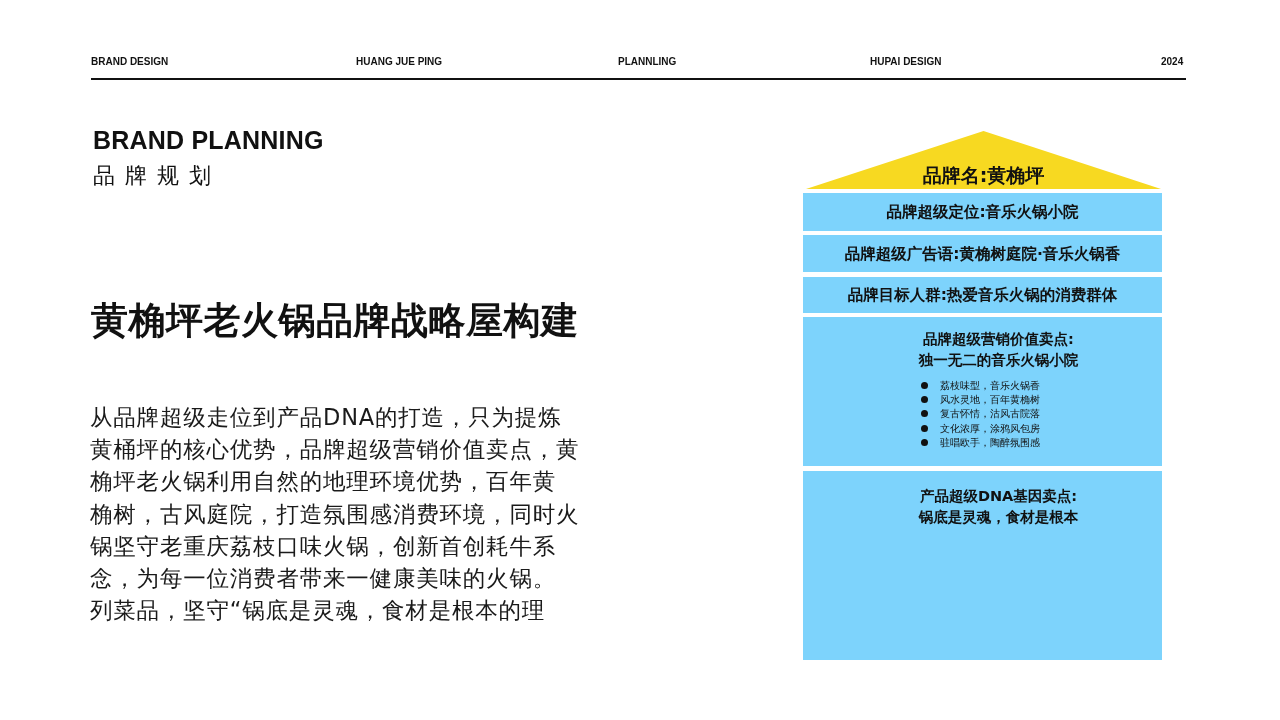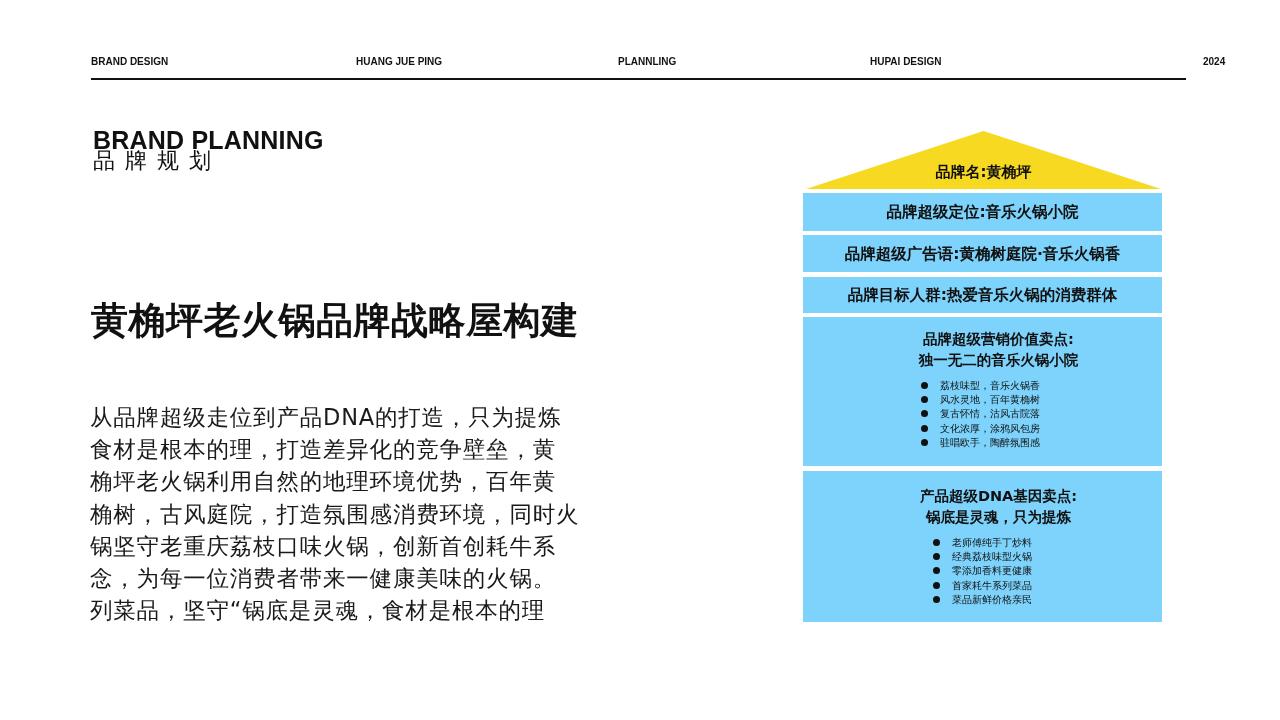--- a/index.html
+++ b/index.html
@@ -5,63 +5,63 @@
     html, body { margin: 0; padding: 0; }
     body {
       width: 1280px; height: 720px; background: #ffffff; position: relative; overflow: hidden;
       font-family: "DejaVu Sans", "Liberation Sans", sans-serif; color: #111111;
     }
     .topbar { position: absolute; left: 91px; top: 56px; width: 1095px; height: 14px; }
     .topbar span { position: absolute; top: 0; font-size: 10px; font-weight: bold; letter-spacing: 0; color: #111; white-space: nowrap; font-family: "Liberation Sans", sans-serif; }
     .topline { position: absolute; left: 91px; top: 78px; width: 1095px; height: 2px; background: #111; }
 
     .brand-en { position: absolute; left: 93px; top: 126px; font-size: 25px; font-weight: bold; font-family: "Liberation Sans", sans-serif; color: #111; letter-spacing: 0.2px; }
-    .brand-cn { position: absolute; left: 93px; top: 146px; font-size: 22px; color: #111; letter-spacing: 10px; }
+    .brand-cn { position: absolute; left: 93px; top: 161px; font-size: 22px; color: #111; letter-spacing: 10px; }
 
     .main-title { position: absolute; left: 91px; top: 296px; font-size: 37px; font-weight: bold; color: #111; white-space: nowrap; letter-spacing: 0.5px; }
 
     .body-text { position: absolute; left: 90px; top: 381px; width: 520px; font-size: 22.5px; line-height: 32.2px; color: #1a1a1a; letter-spacing: 0.8px; margin-top: 20px; }
     .body-text .ln { display: block; white-space: nowrap; }
 
     
     .roof { position: absolute; left: 806px; top: 131px; width: 355px; height: 58px; }
-    .roof-label { position: absolute; left: 806px; top: 163px; width: 355px; text-align: center; font-size: 15px; font-weight: bold; color: #111; }
+    .roof-label { position: absolute; left: 806px; top: 163px; width: 355px; text-align: center; font-size: 19px; font-weight: bold; color: #111; }
     .blk { position: absolute; left: 803px; width: 359px; background: #7dd3fc; text-align: center; color: #111; font-weight: bold; box-sizing: border-box; }
     .blk .t { font-size: 15.5px; }
     .b1 { top: 193px; height: 38px; line-height: 38px; }
     .b2 { top: 235px; height: 37px; line-height: 37px; }
     .b3 { top: 277px; height: 36px; line-height: 36px; }
     .b4 { top: 317px; height: 149px; padding-top: 12px; }
-    .b5 { top: 471px; height: 151px; padding-top: 15px; }
+    .b5 { top: 471px; height: 189px; padding-top: 15px; }
     .big .h { display: block; font-size: 14.5px; line-height: 21px; padding-left: 32px; }
     .big ul { list-style: none; margin: 8px 0 0 0; padding: 0; display: inline-block; text-align: left; }
     .big li { font-size: 10px; line-height: 14.2px; font-weight: normal; white-space: nowrap; }
     .big li .dot { display: inline-block; width: 7px; height: 7px; border-radius: 50%; background: #111; margin-right: 12px; vertical-align: 0px; }
     .b4 ul { margin-left: -4px; }
   </style>
 </head>
 <body>
 
 <div class="topbar">
   <span style="left:0px">BRAND DESIGN</span>
   <span style="left:265px">HUANG JUE PING</span>
   <span style="left:527px">PLANNLING</span>
   <span style="left:779px">HUPAI DESIGN</span>
-  <span style="left:1112px">2024</span>
+  <span style="left:1070px">2024</span>
 </div>
 <div class="topline"></div>
 
 <div class="brand-en">BRAND PLANNING</div>
 <div class="brand-cn">品牌规划</div>
 
 <div class="main-title">黄桷坪老火锅品牌战略屋构建</div>
 
 <div class="body-text">
   <span class="ln">从品牌超级走位到产品DNA的打造，只为提炼</span>
-  <span class="ln">食材是根本的理，打造差异化的竞争壁垒，黄</span>
+  <span class="ln">黄桶坪的核心优势，品牌超级营销价值卖点，黄</span>
   <span class="ln">桷坪老火锅利用自然的地理环境优势，百年黄</span>
   <span class="ln">桷树，古风庭院，打造氛围感消费环境，同时火</span>
   <span class="ln">锅坚守老重庆荔枝口味火锅，创新首创耗牛系</span>
   <span class="ln">念，为每一位消费者带来一健康美味的火锅。</span>
   <span class="ln">列菜品，坚守“锅底是灵魂，食材是根本的理</span>
 </div>
 
 <svg class="roof" viewBox="0 0 355 58" preserveAspectRatio="none">
   <polygon points="177.5,0 355,58 0,58" fill="#F7D921"></polygon>
 </svg>
@@ -84,21 +84,14 @@
     <li><span class="dot"></span><span>荔枝味型，音乐火锅香</span></li>
     <li><span class="dot"></span><span>风水灵地，百年黄桷树</span></li>
     <li><span class="dot"></span><span>复古怀情，沽风古院落</span></li>
     <li><span class="dot"></span><span>文化浓厚，涂鸦风包房</span></li>
     <li><span class="dot"></span><span>驻唱欧手，陶醉氛围感</span></li>
   </ul>
 </div>
 
 <div class="blk big b5">
   <span class="h">产品超级DNA基因卖点:</span>
-  <span class="h">锅底是灵魂，只为提炼</span>
-  <ul>
-    <li><span class="dot"></span><span>老师傅纯手丁炒料</span></li>
-    <li><span class="dot"></span><span>经典荔枝味型火锅</span></li>
-    <li><span class="dot"></span><span>零添加香料更健康</span></li>
-    <li><span class="dot"></span><span>首家耗牛系列菜品</span></li>
-    <li><span class="dot"></span><span>菜品新鲜价格亲民</span></li>
-  </ul>
+  <span class="h">锅底是灵魂，食材是根本</span>
 </div>
 
 </body></html>

